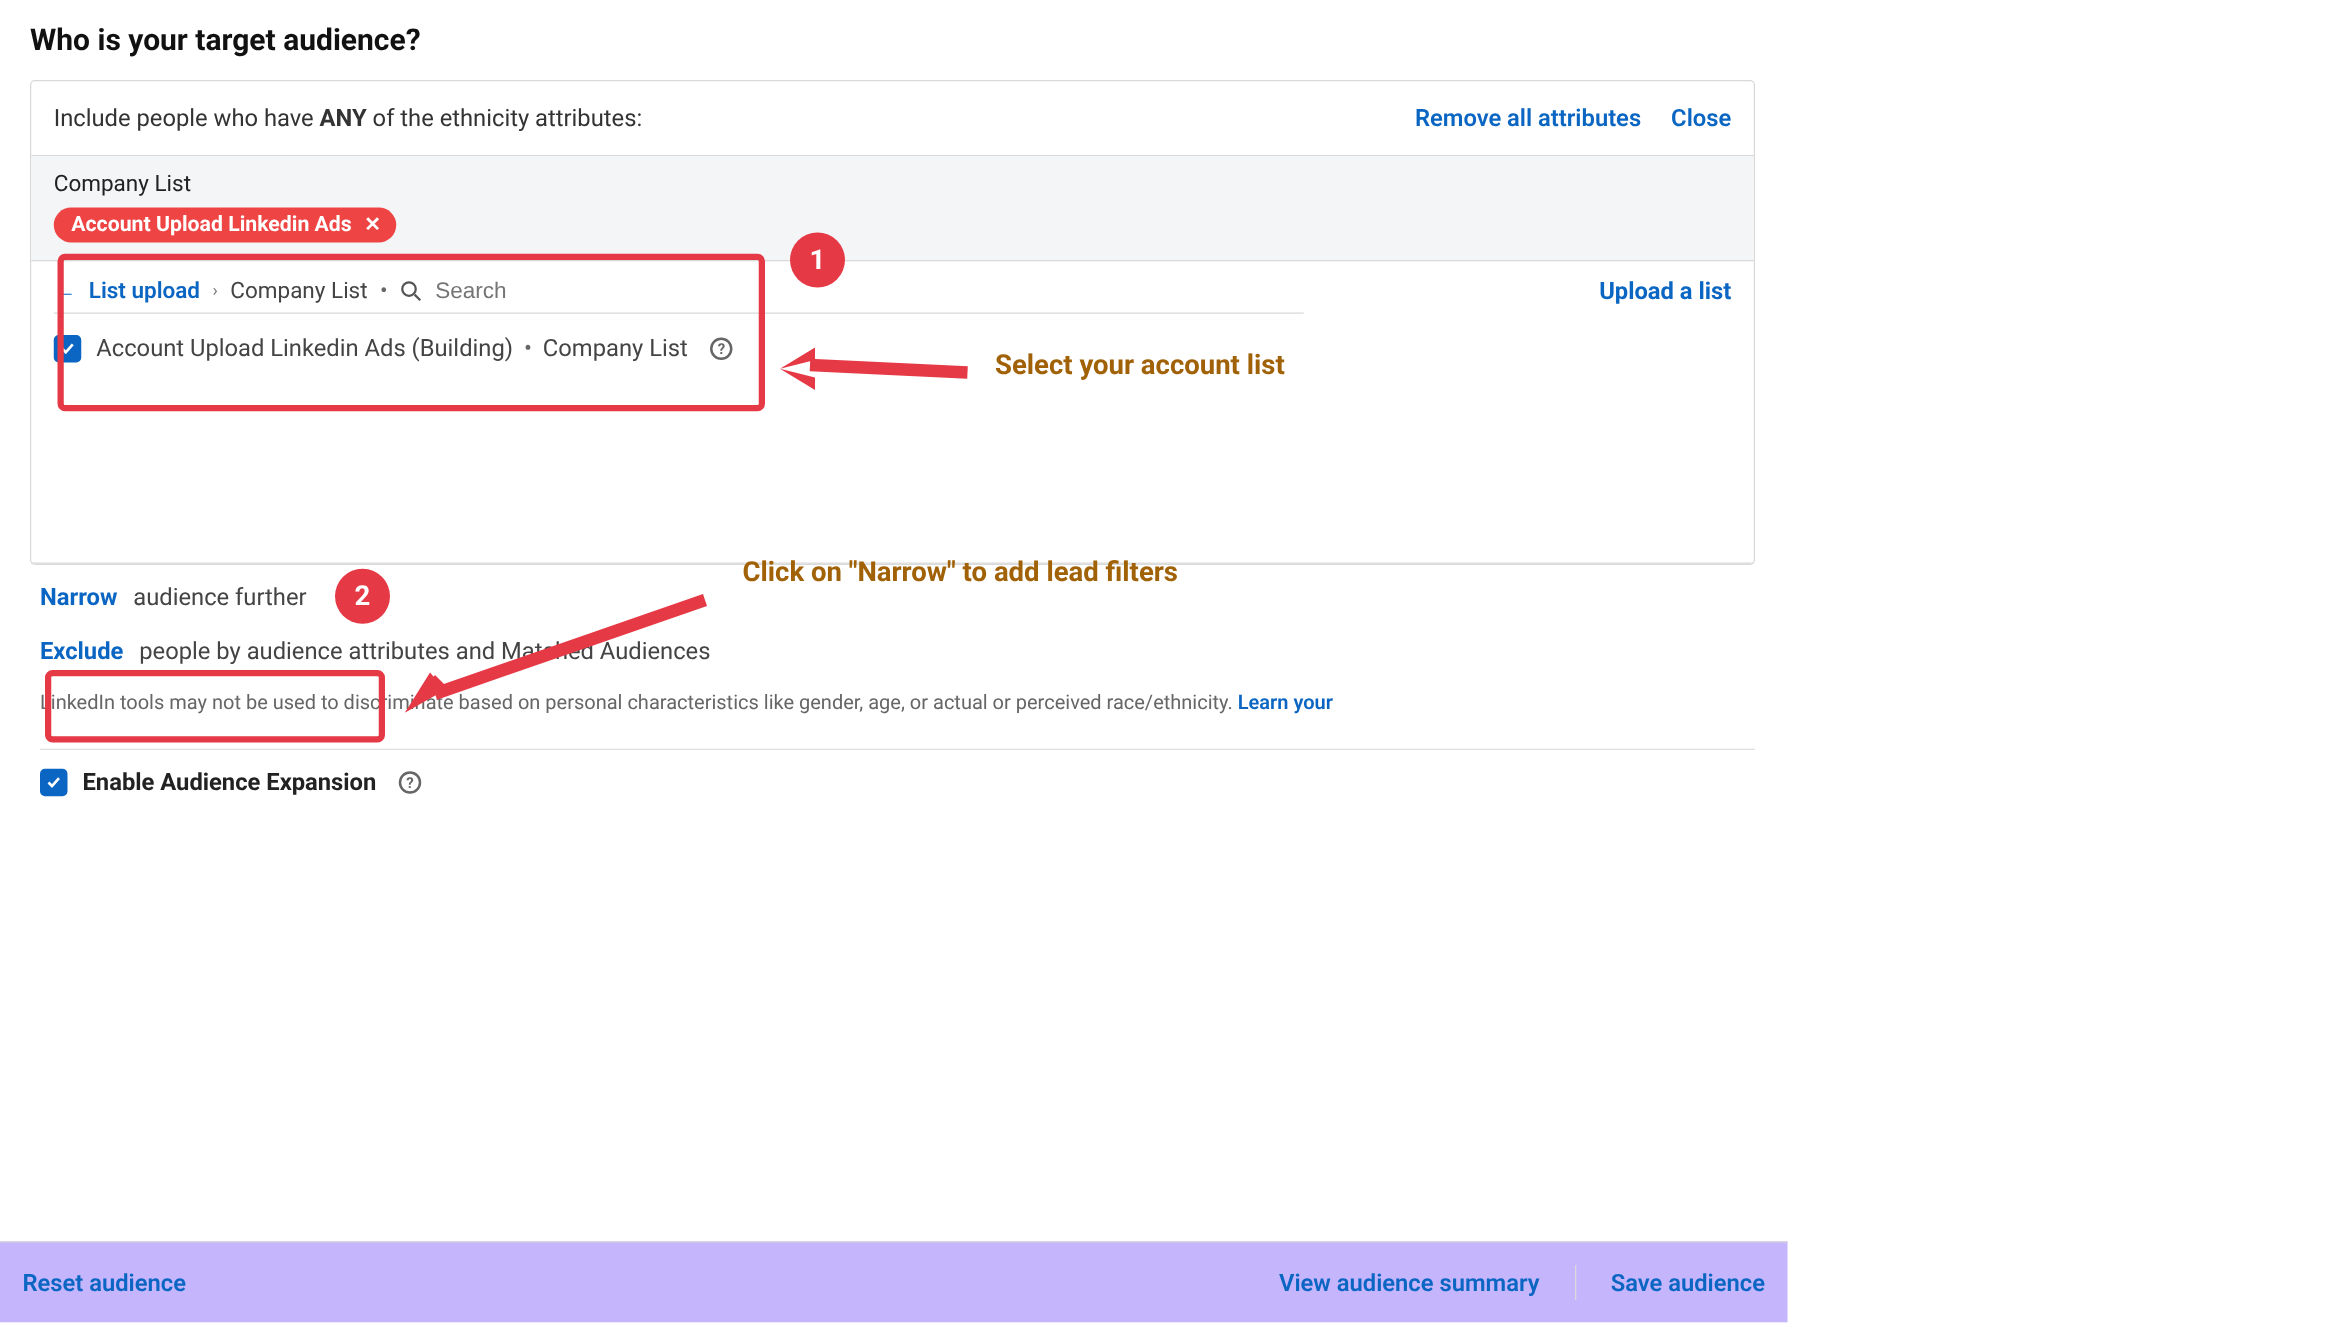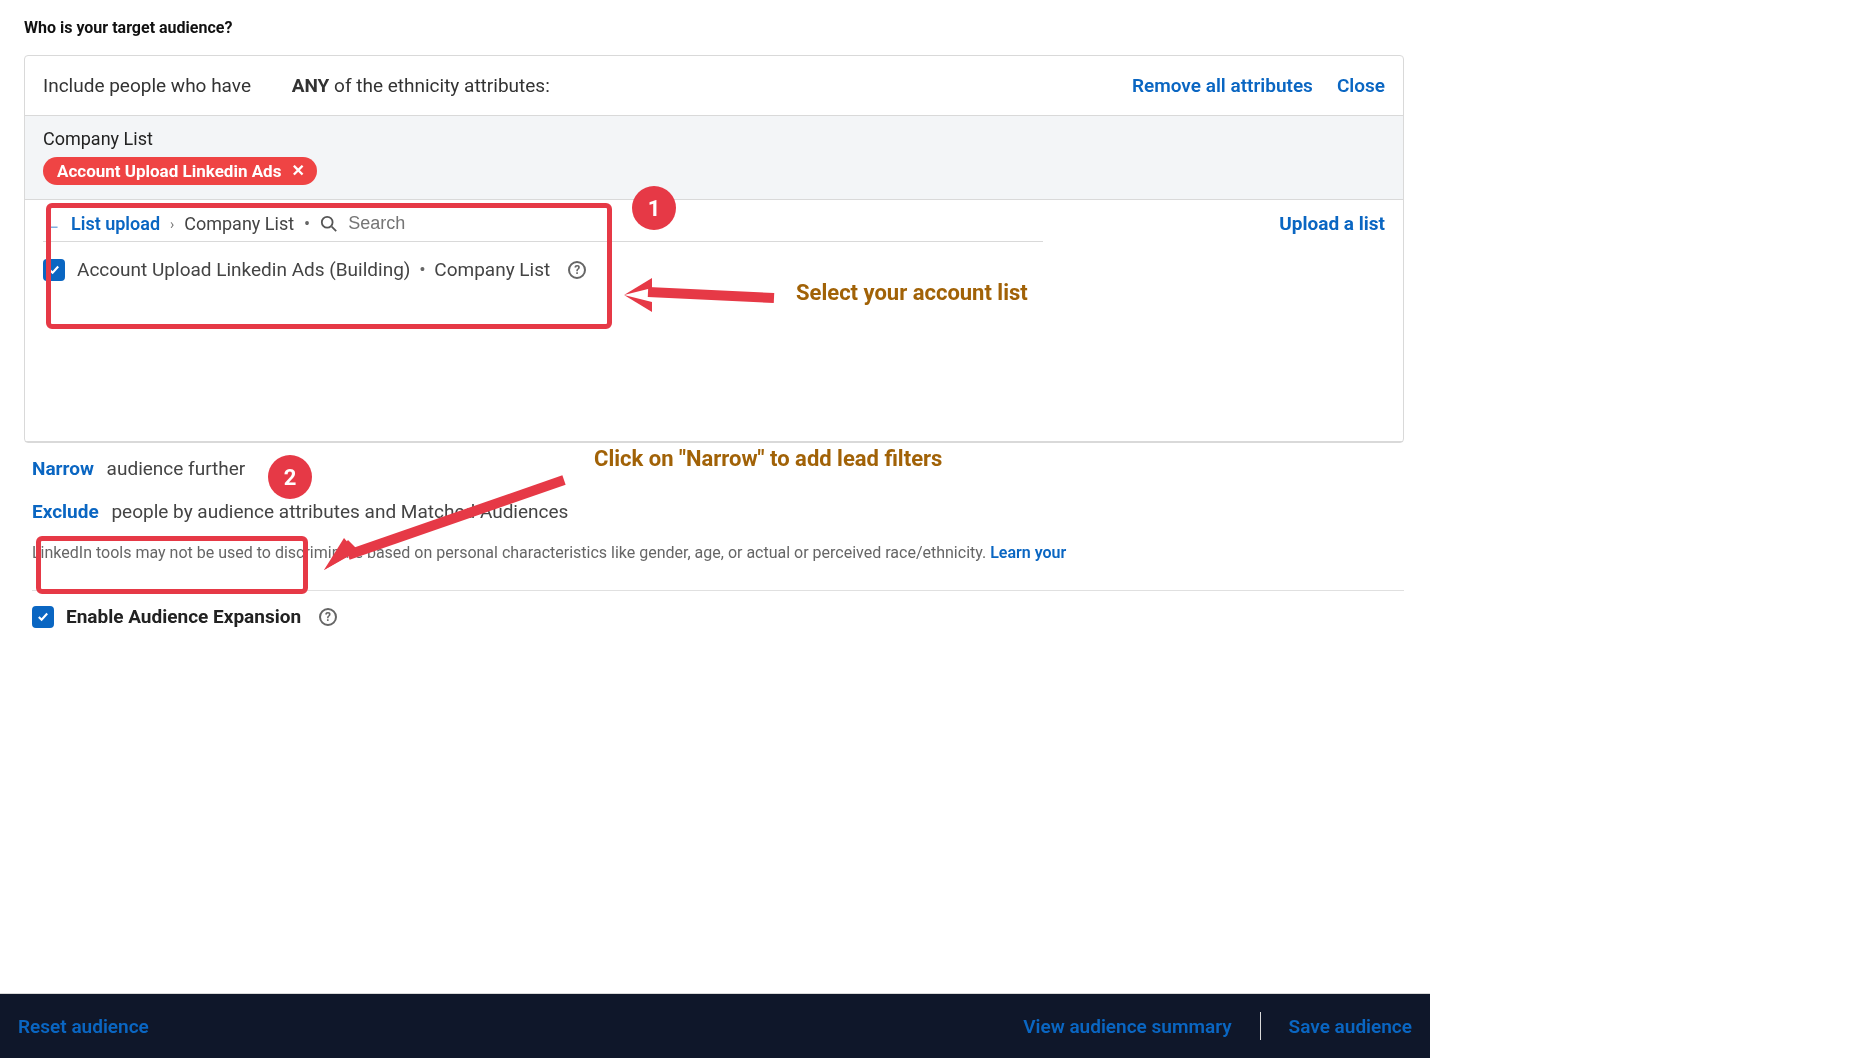--- a/index.html
+++ b/index.html
@@ -10,21 +10,21 @@
     width: 1872px;
     height: 1058px;
     padding: 0 24px;
     position: relative;
   }
   .page {
     width: 1430px;
     position: relative;
   }
   .section-title {
-    font-size: 16px;
+    font-size: 24px;
     font-weight: 700;
     color: #111;
     padding: 18px 0 18px 0;
   }
   .card {
     border: 1px solid #d9d9d9;
     border-radius: 4px;
     background: #fff;
     width: 1380px;
     position: relative;
@@ -33,21 +33,21 @@
     display: flex;
     align-items: center;
     justify-content: space-between;
     padding: 18px 18px 18px 18px;
     border-bottom: 1px solid #d9d9d9;
   }
   .card-header-text {
     font-size: 19px;
     color: #333;
   }
-  .card-header-text b { font-weight: 700; margin-left: 36px; }
+  .card-header-text b { font-weight: 700; }
   .card-header-actions {
     display: flex;
     gap: 24px;
   }
   .link-primary {
     color: #0a66c2;
     font-weight: 600;
     font-size: 19px;
     cursor: pointer;
   }
@@ -190,21 +190,21 @@
     font-size: 19px;
     font-weight: 700;
     color: #222;
   }
   .footer {
     position: absolute;
     left: 0;
     bottom: 0;
     width: 1430px;
     border-top: 1px solid #d9d9d9;
-    background: #0f172a;
+    background: #c4b5fd;
     padding: 18px 18px;
     display: flex;
     align-items: center;
     justify-content: space-between;
   }
   .footer-left .link-primary, .footer-right .link-primary {
     font-size: 19px;
   }
   .footer-right {
     display: flex;

